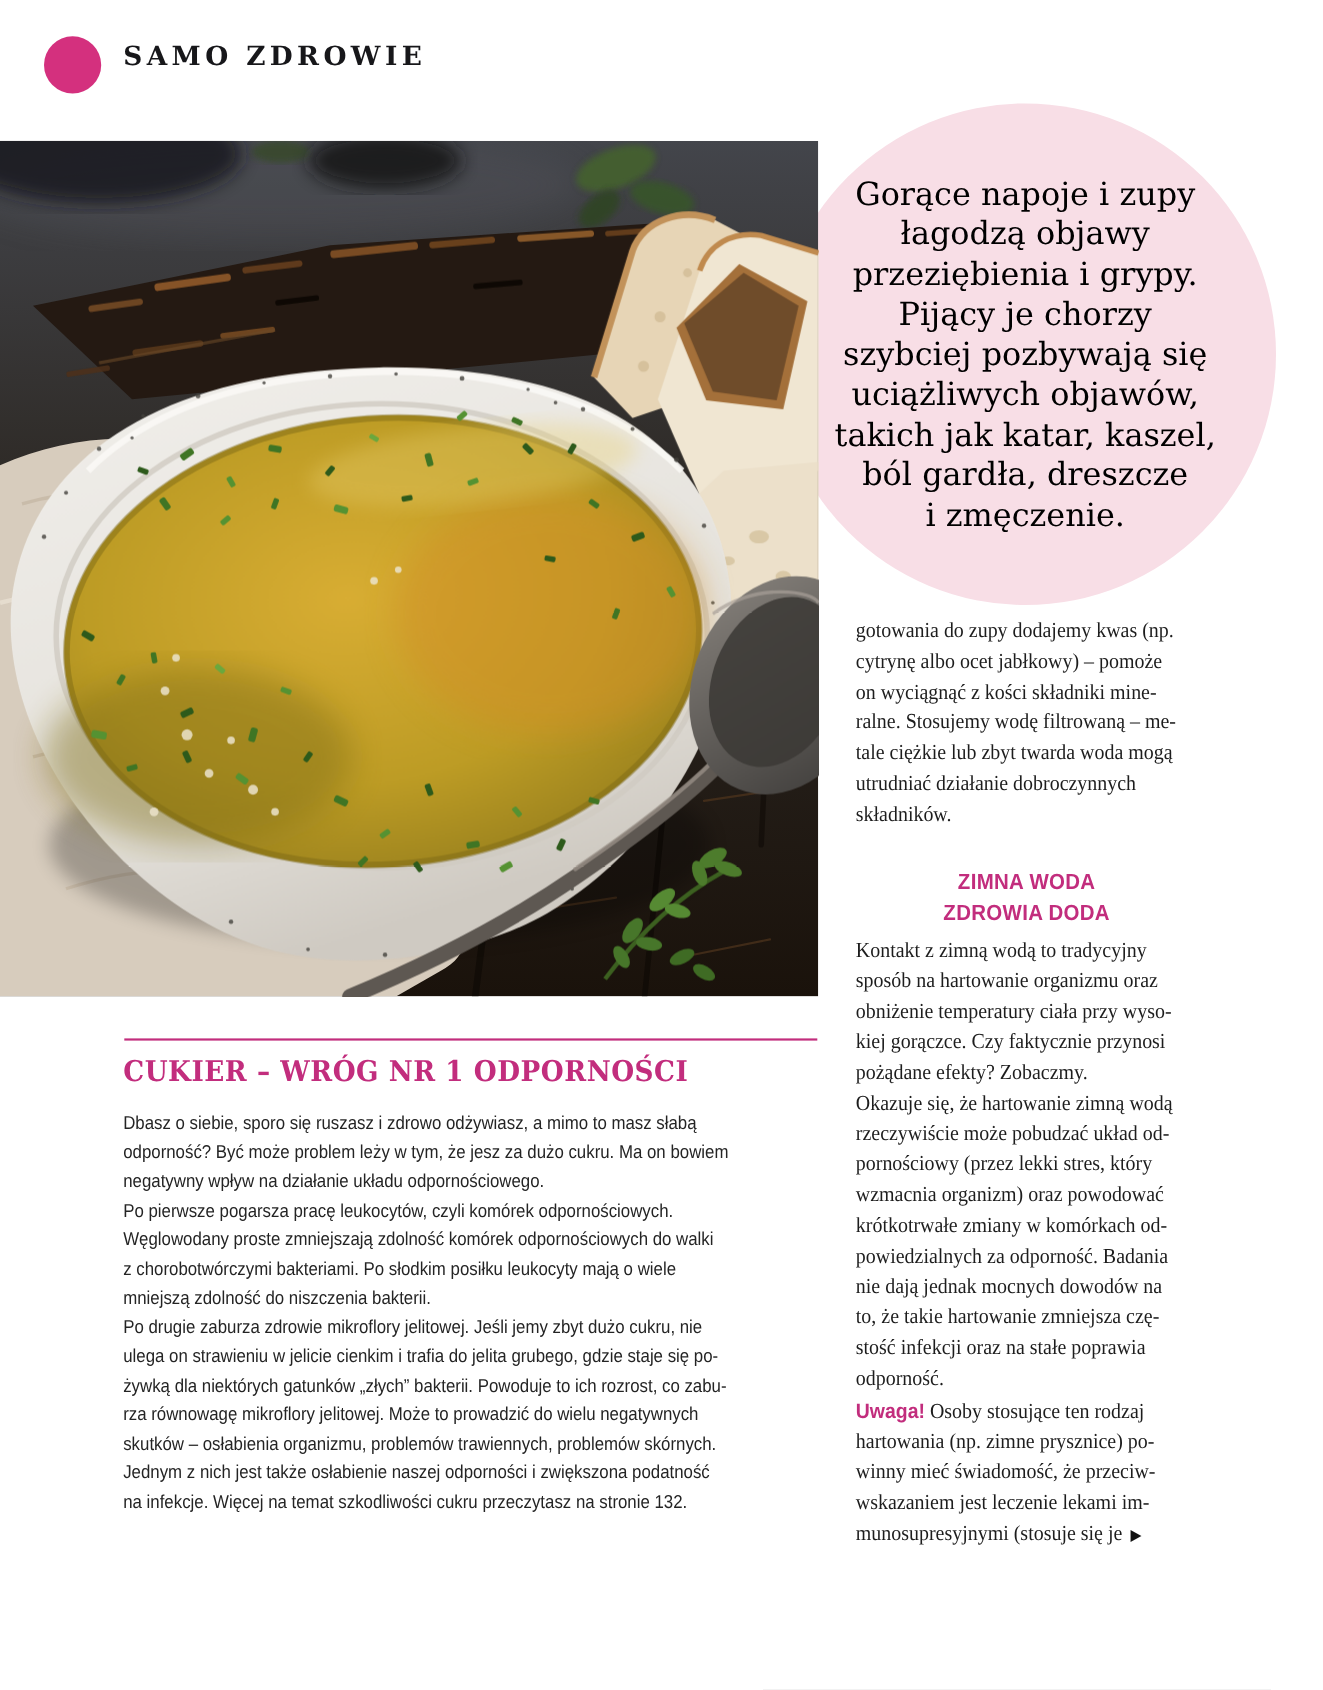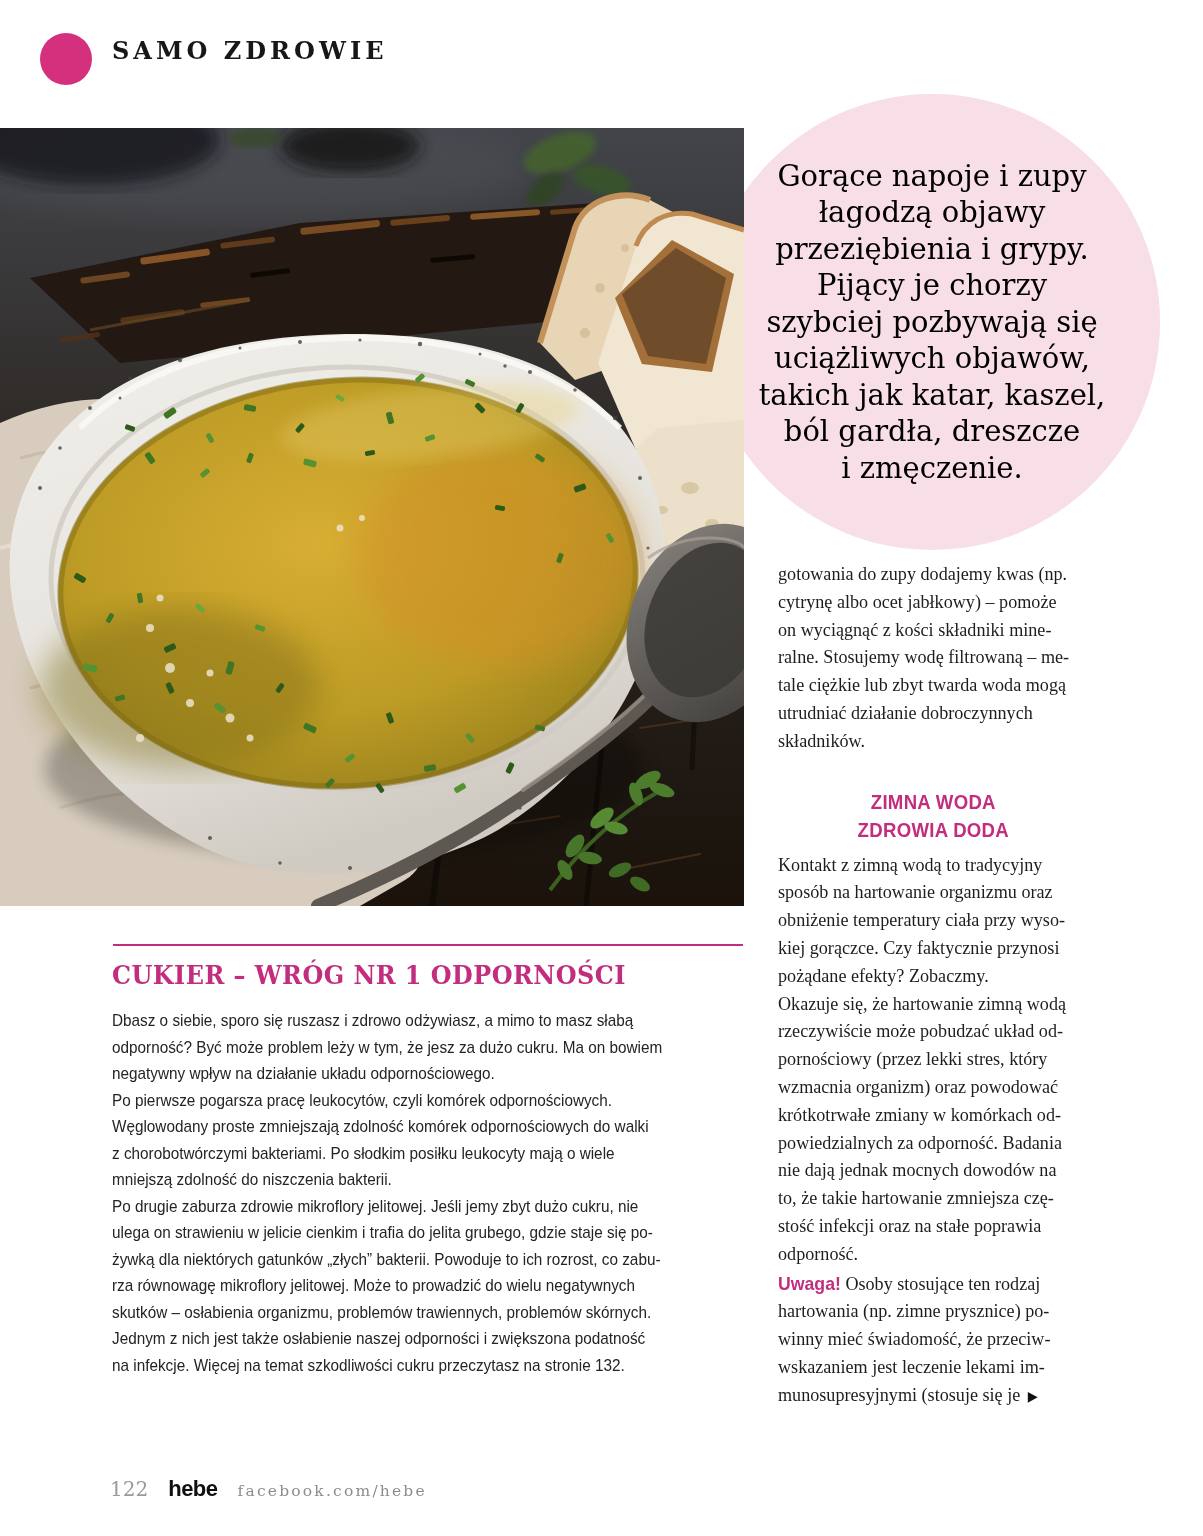--- a/index.html
+++ b/index.html
@@ -364,19 +364,14 @@
 to, że takie hartowanie zmniejsza czę-
 stość infekcji oraz na stałe poprawia
 odporność.</div>
     <div class="rc-serif rc-p3"><span class="uwaga">Uwaga!</span><span> Osoby stosujące ten rodzaj
 hartowania (np. zimne prysznice) po-
 winny mieć świadomość, że przeciw-
 wskazaniem jest leczenie lekami im-
 munosupresyjnymi (stosuje się je</span><span class="cont-arrow">▶</span></div>
   </div>
 
-  <div class="footer">
-    <span class="footer-num">122</span>
-    <span class="footer-logo">hebe</span>
-    <span class="footer-social">facebook.com/hebe</span>
-  </div>
 
 </div>
 
 </body></html>

